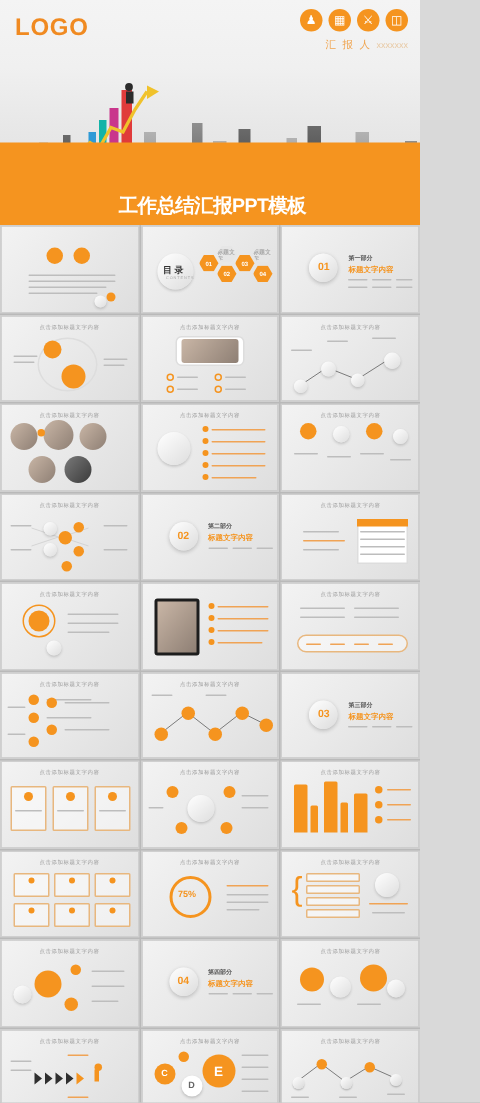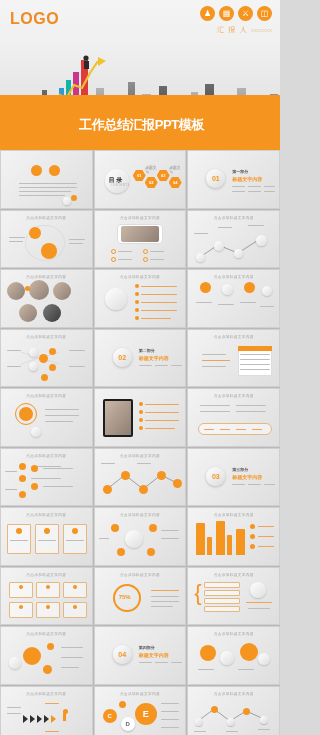--- a/index.html
+++ b/index.html
@@ -27,21 +27,21 @@
   .hdr-ic { width:15px; height:15px; border-radius:50%; background:#f5941f;
             display:flex; align-items:center; justify-content:center;
             color:#fff; font-size:8px; line-height:1; }
   .reporter { position:absolute; right:8px; top:25px; font-size:7px; color:#f0a44e;
               letter-spacing:1.2px; white-space:nowrap; }
   .reporter .xs { color:#e8c9a4; letter-spacing:0; font-size:6px; }
   .orange-band { position:absolute; left:0; bottom:0; width:280px; height:55px;
                  background:#f5941f; }
   .yr { position:absolute; right:76px; bottom:22px; color:#fff; font-size:30px;
         font-weight:bold; line-height:1; letter-spacing:-1px; }
-  .sub { position:absolute; right:76px; bottom:16px; color:#fff; font-size:13px;
+  .sub { position:absolute; right:76px; bottom:4px; color:#fff; font-size:13px;
          font-weight:bold; letter-spacing:-.4px; white-space:nowrap; }
   .chartline { position:absolute; left:52px; bottom:40px; width:90px; height:55px; }
 
   
   .grid { position:absolute; left:0; top:150px; width:280px; height:585px;
           display:grid; grid-template-columns:repeat(3,1fr); grid-auto-rows:58.5px;
           background:#b9b9b9; gap:1px; }
   .slide { position:relative; overflow:hidden;
            background:linear-gradient(135deg,#f3f3f3 0%,#eaeaea 45%,#dedede 100%);
            border:1px solid #cfcfcf; }

